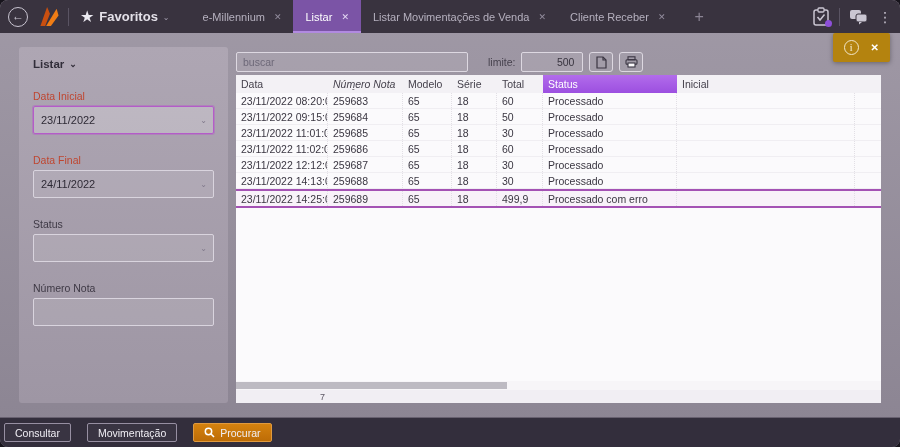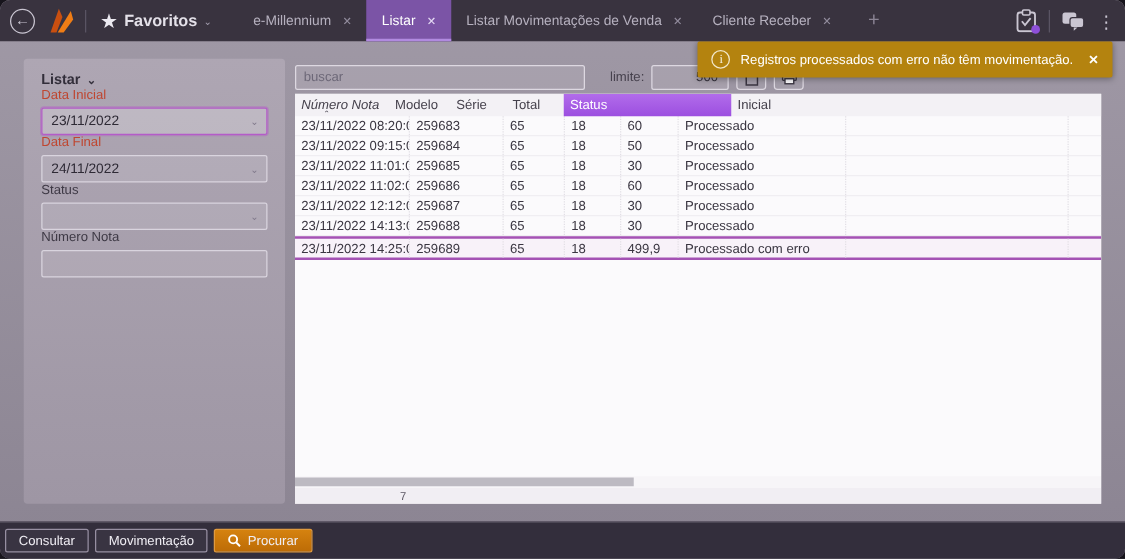--- a/index.html
+++ b/index.html
@@ -29,23 +29,23 @@
   .tb-right{margin-left:auto;display:flex;align-items:center;gap:9px;}
   .iconbtn{position:relative;display:flex;align-items:center;cursor:pointer;}
   .badge{position:absolute;right:-2px;bottom:-1px;width:7px;height:7px;border-radius:50%;background:#8d4fd8;}
   .kebab{color:#cac6d2;font-size:14px;letter-spacing:0;line-height:1;cursor:pointer;}
   
   .content{position:absolute;top:33px;left:0;right:0;bottom:30px;}
   .sidebar{position:absolute;left:19px;top:14px;width:209px;bottom:14px;
     background:linear-gradient(180deg,#aea6b3,#9e96a4);border-radius:3px;padding:11px 14px;}
   .sb-title{font-size:11.5px;font-weight:bold;color:#322e3a;display:flex;align-items:center;gap:5px;}
   .sb-title .caret{font-size:9px;color:#322e3a;}
-  .sb-label{font-size:10.5px;color:#3e3945;margin:0 0 4px;}
+  .sb-label{font-size:10.5px;color:#3e3945;margin:20px 0 4px;}
   .sb-label.accent{color:#bf4630;}
-  .sb-input{height:22px;border:1px solid #d9d4de;border-radius:2px;background:rgba(255,255,255,0.10);
+  .sb-input{height:28px;border:1px solid #d9d4de;border-radius:2px;background:rgba(255,255,255,0.10);
     display:flex;align-items:center;padding:0 7px;font-size:11px;color:#2e2a35;position:relative;cursor:text;}
   .sb-input.focused{border-color:#b45cc8;box-shadow:0 0 0 1px rgba(180,92,200,0.45);background:rgba(255,255,255,0.22);}
   .sb-input .chev{position:absolute;right:6px;font-size:8px;color:#80798b;}
   
   .main{position:absolute;left:236px;top:19px;right:19px;bottom:14px;display:flex;flex-direction:column;}
   .toolbar{height:20px;display:flex;align-items:center;gap:6px;margin-bottom:3px;flex:none;}
   .search{width:232px;height:20px;border:1px solid #ddd8e1;border-radius:2px;background:rgba(255,255,255,0.10);
     font-size:10.5px;color:#38343f;padding:0 6px;outline:none;font-family:"Liberation Sans",sans-serif;}
   .search::placeholder{color:#6d6878;}
   .limlbl{font-size:10.5px;color:#46414d;margin-left:14px;}
@@ -75,21 +75,21 @@
     display:flex;align-items:center;padding-left:84px;}
   
   .toast{position:absolute;top:0;right:10px;height:29px;background:#b4830f;border-radius:2px;
     display:flex;align-items:center;gap:8px;padding:0 11px;color:#fff;font-size:10.5px;
     box-shadow:0 1px 5px rgba(0,0,0,0.35);z-index:6;white-space:nowrap;}
   .info-ic{width:15px;height:15px;border:1.2px solid #f2e7ca;border-radius:50%;flex:none;
     display:flex;align-items:center;justify-content:center;font-size:10px;color:#f8f2df;font-family:"Liberation Serif",serif;}
   .toast .x{font-size:10px;font-weight:bold;margin-left:4px;cursor:pointer;color:#fff;}
   
   .bottombar{position:absolute;left:0;right:0;bottom:0;height:30px;background:#332e3c;
-    border-top:1px solid #67606f;display:flex;align-items:center;gap:5px;padding:0 4px;z-index:10;}
+    border-top:1px solid #67606f;display:flex;align-items:center;gap:16px;padding:0 4px;z-index:10;}
   .bbtn{height:19px;padding:0 10px;border:1px solid #978fa2;border-radius:2px;color:#f0eef4;
     font-size:10.5px;display:flex;align-items:center;gap:5px;background:rgba(255,255,255,0.03);cursor:pointer;white-space:nowrap;}
   .bbtn.orange{background:linear-gradient(180deg,#d5820f,#bd6c06);border-color:#e09a3f;}
 </style>
 </head>
 <body>
 
 <div class="window">
 
   <div class="topbar">
@@ -189,20 +189,23 @@
           <svg width="13" height="12" viewBox="0 0 13 12">
             <rect x="3" y="0.8" width="7" height="3" fill="none" stroke="#3a3542" stroke-width="1.1"></rect>
             <rect x="1" y="3.8" width="11" height="4.5" rx="1" fill="none" stroke="#3a3542" stroke-width="1.1"></rect>
             <rect x="3" y="7" width="7" height="4" fill="#fbfafc" stroke="#3a3542" stroke-width="1.1"></rect>
           </svg>
         </div>
       </div>
 
       <div class="grid">
         <div class="hdr" id="grid-hdr">
+            <div class="hcell c0">
+              <span>Data</span>
+            </div>
             <div class="hcell c1 sorted">
               <span>Número Nota</span>
               <span class="sortmark">ˆ</span>
             </div>
             <div class="hcell c2">
               <span>Modelo</span>
             </div>
             <div class="hcell c3">
               <span>Série</span>
             </div>
@@ -296,21 +299,20 @@
           <div class="hthumb"></div>
         </div>
         <div class="countbar">
           <span>7</span>
         </div>
       </div>
     </div>
 
     <div class="toast">
       <span class="info-ic">i</span>
-      <span>Registros processados com erro não têm movimentação.</span>
       <span class="x">✕</span>
     </div>
   </div>
 
   <div class="bottombar">
     <div class="bbtn">
       <span>Consultar</span>
     </div>
     <div class="bbtn">
       <span>Movimentação</span>

